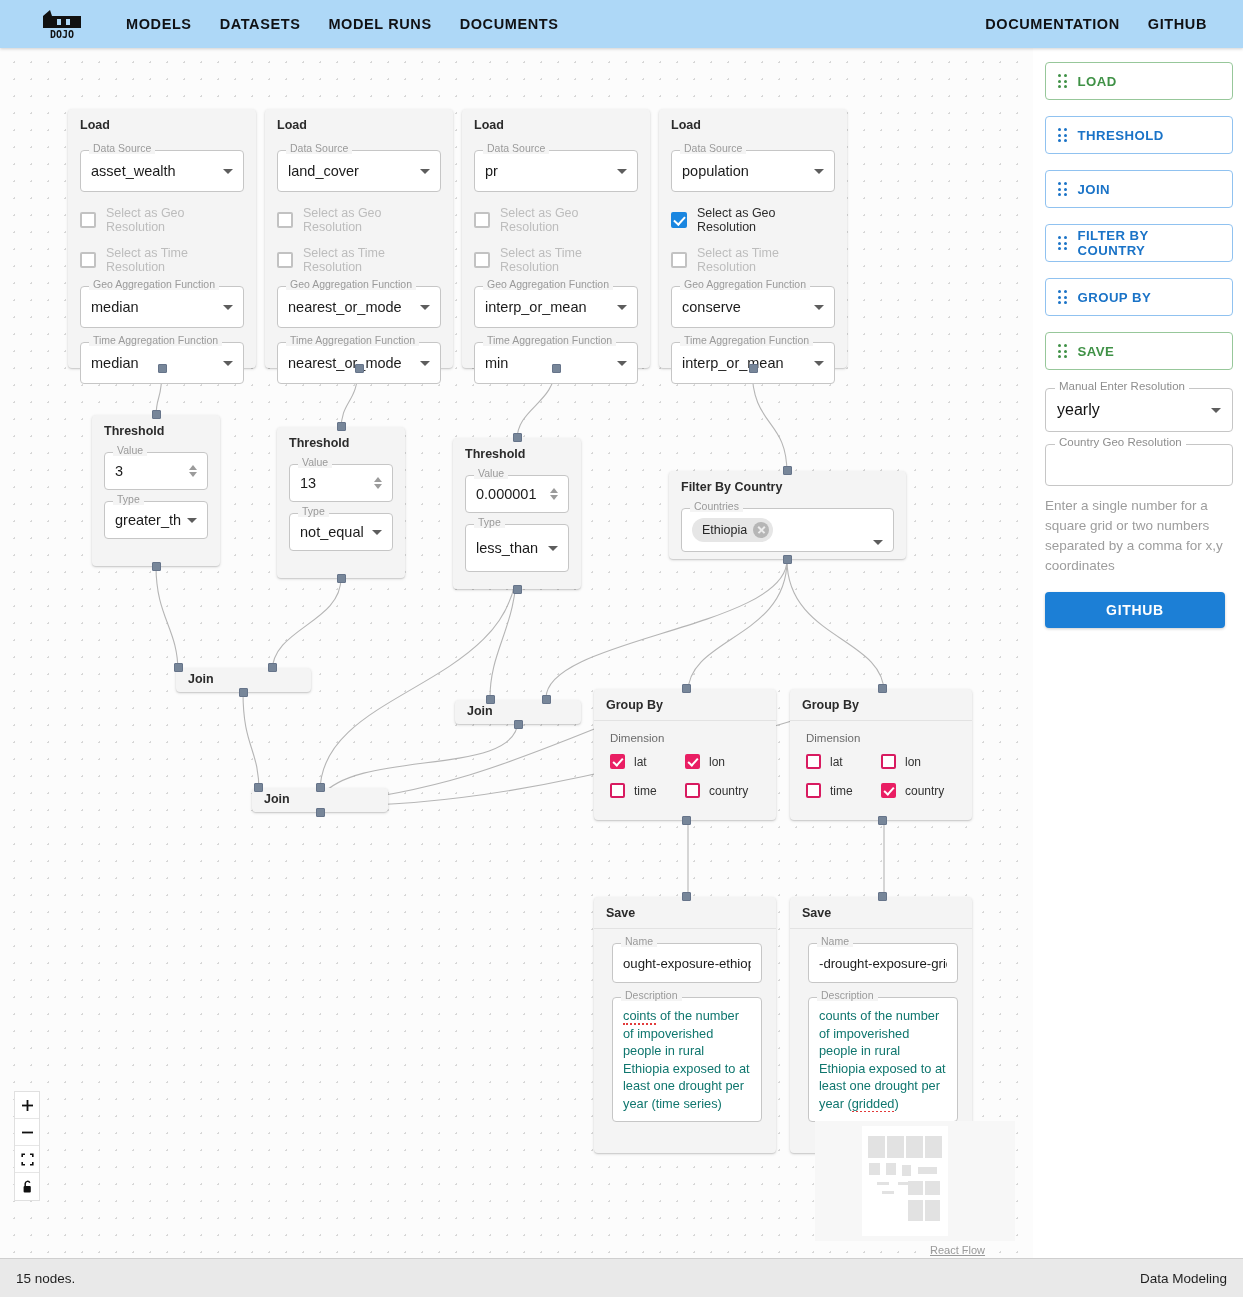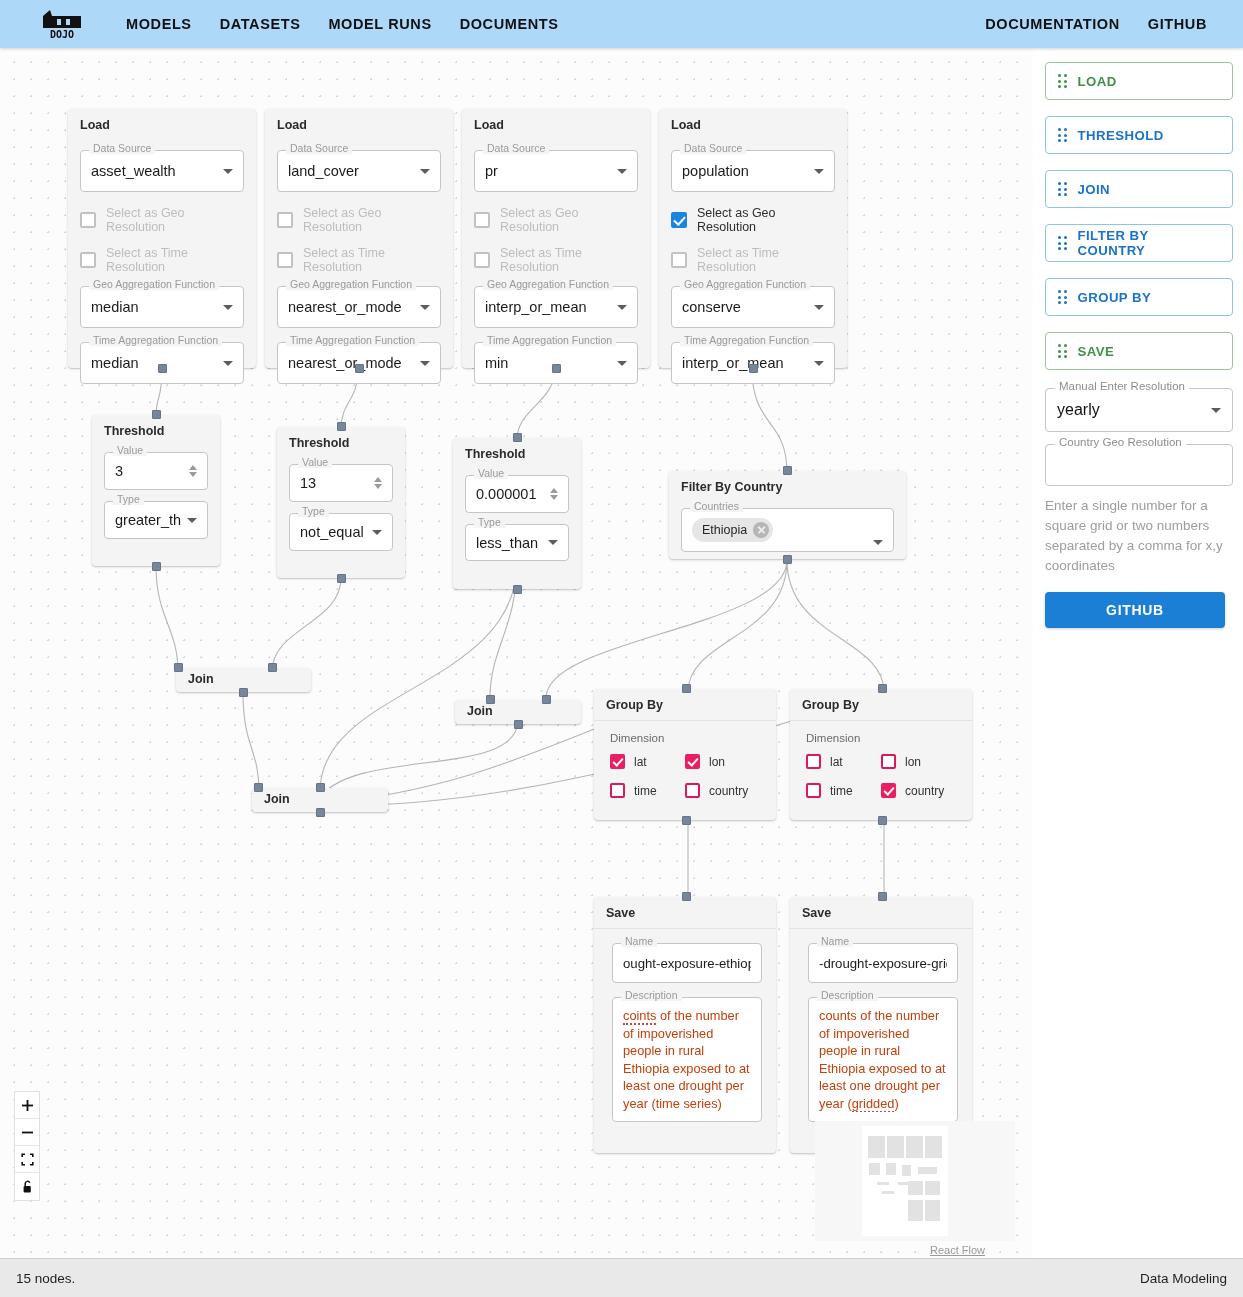--- a/index.html
+++ b/index.html
@@ -132,21 +132,21 @@
   }
   .chip .x::before, .chip .x::after {
     content:""; position:absolute; left:3.5px; top:7px; width:9px; height:1.6px;
     background:#ececec;
   }
   .chip .x::before { transform: rotate(45deg); }
   .chip .x::after  { transform: rotate(-45deg); }
 
   
   .ta .outline { height: auto; min-height: 96px; align-items: flex-start; padding: 9px 10px; }
-  .ta .val { white-space: normal; font-size: 12.8px; line-height: 17.5px; color:#c2410c; }
+  .ta .val { white-space: normal; font-size: 12.8px; line-height: 17.5px; color:#0f766e; }
   .sp { border-bottom: 2px dotted #e23b3b; }
 
   
   #ctrls {
     position: absolute; left: 14px; bottom: 57px; width: 26px;
     background: #fff; border: 1px solid #e0e0e0; z-index: 20;
   }
   #ctrls .btn {
     height: 27px; display:flex; align-items:center; justify-content:center;
     border-bottom: 1px solid #e6e6e6; cursor: pointer; color:#111;
@@ -478,21 +478,21 @@
         <div class="outline" style="height:38px;">
           <div class="val">0.000001</div>
           <div class="spin">
               <i class="up"></i>
               <i class="dn"></i>
             </div>
         </div>
         <div class="lbl">Value</div>
       </div>
       <div class="field">
-        <div class="outline" style="height:37px;">
+        <div class="outline" style="height:48px;">
           <div class="val">less_than</div>
           <div class="caret"></div>
         </div>
         <div class="lbl">Type</div>
       </div>
     </div>
     <div class="handle bot" style="left:60px;"></div>
   </div>
 
   <div class="node" style="left:669px; top:423px; width:237px; height:88px;">

